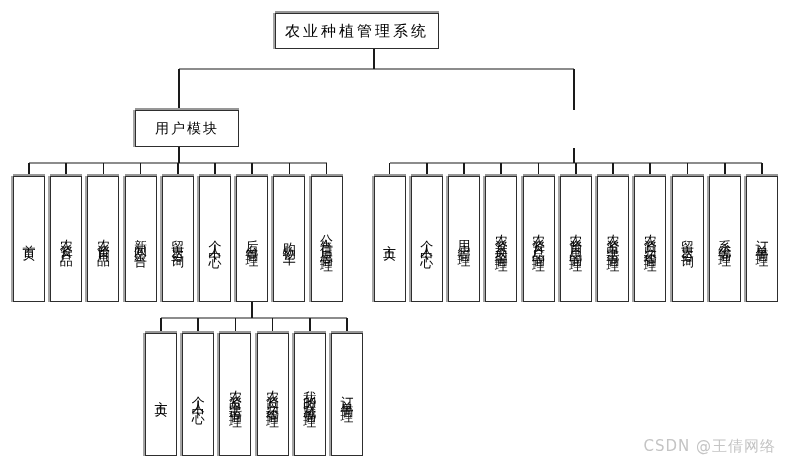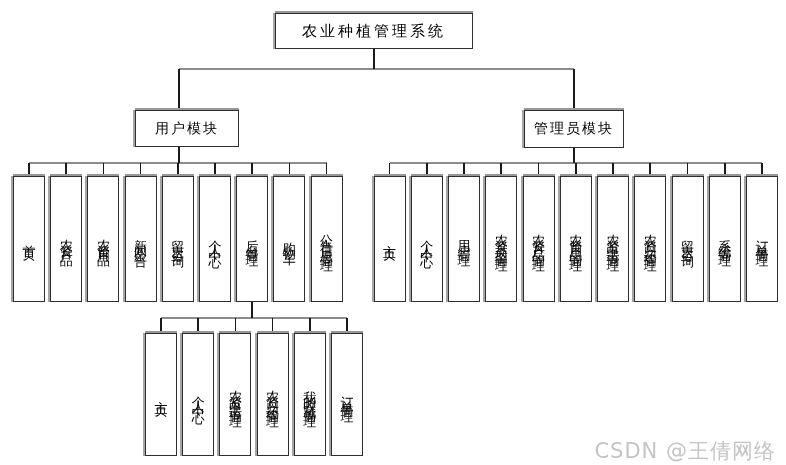--- a/index.html
+++ b/index.html
@@ -14,21 +14,21 @@
     display:flex;align-items:center;justify-content:center;
     color:#000;box-sizing:border-box;
   }
   .hnode{font-size:14px;letter-spacing:2px;white-space:nowrap;}
   .rootnode{font-size:15px;letter-spacing:3px;}
   .vnode{
     writing-mode:vertical-rl;text-orientation:upright;
     font-size:13px;letter-spacing:5px;line-height:1;
   }
   #watermark{
-    position:absolute;right:10px;top:437px;font-size:21px;color:#c4c4c4;
+    position:absolute;right:10px;top:437px;font-size:15px;color:#c4c4c4;
     letter-spacing:1px;white-space:nowrap;
   }
 </style>
 </head>
 <body>
 
 <div id="canvas">
   <svg id="wires" viewBox="0 0 786 465" shape-rendering="crispEdges">
       <line x1="179" y1="69" x2="574" y2="69" stroke="#8c8c8c" stroke-width="2.2"></line>
       <line x1="29" y1="163" x2="326.5" y2="163" stroke="#8c8c8c" stroke-width="2.2"></line>
@@ -61,25 +61,24 @@
       <line x1="762" y1="163" x2="762" y2="176" stroke="#1a1a1a" stroke-width="1.6"></line>
       <line x1="252.125" y1="302" x2="252.125" y2="318" stroke="#1a1a1a" stroke-width="1.6"></line>
       <line x1="161" y1="318" x2="161" y2="333" stroke="#1a1a1a" stroke-width="1.6"></line>
       <line x1="198.2" y1="318" x2="198.2" y2="333" stroke="#1a1a1a" stroke-width="1.6"></line>
       <line x1="235.4" y1="318" x2="235.4" y2="333" stroke="#1a1a1a" stroke-width="1.6"></line>
       <line x1="272.6" y1="318" x2="272.6" y2="333" stroke="#1a1a1a" stroke-width="1.6"></line>
       <line x1="309.8" y1="318" x2="309.8" y2="333" stroke="#1a1a1a" stroke-width="1.6"></line>
       <line x1="347" y1="318" x2="347" y2="333" stroke="#1a1a1a" stroke-width="1.6"></line>
     </svg>
 
-  <div class="node hnode rootnode" id="root-box" style="left:275px;top:13px;width:198px;height:36px;">农业种植管理系统</div>
+  <div class="node hnode rootnode" id="root-box" style="left:275px;top:13px;width:164px;height:36px;">农业种植管理系统</div>
 
   <div class="node hnode" id="module-user" style="left:135px;top:110px;width:104px;height:37px;">用户模块</div>
 
-  <div class="node hnode" id="module-admin" style="left:524px;top:110px;width:100px;height:38px;">管理员模块</div>
 
   <div id="leaves">
       <div class="node vnode" style="left: 13px; top: 176px; width: 32px; height: 126px;">首页</div>
       <div class="node vnode" style="left: 50.2px; top: 176px; width: 32px; height: 126px;">农资产品</div>
       <div class="node vnode" style="left: 87.4px; top: 176px; width: 32px; height: 126px;">农资用品</div>
       <div class="node vnode" style="left: 124.6px; top: 176px; width: 32px; height: 126px;">新闻公告</div>
       <div class="node vnode" style="left: 161.8px; top: 176px; width: 32px; height: 126px;">留言咨询</div>
       <div class="node vnode" style="left: 198.9px; top: 176px; width: 32px; height: 126px;">个人中心</div>
       <div class="node vnode" style="left: 236.1px; top: 176px; width: 32px; height: 126px;">后台管理</div>
       <div class="node vnode" style="left: 273.3px; top: 176px; width: 32px; height: 126px;">购物车</div>

